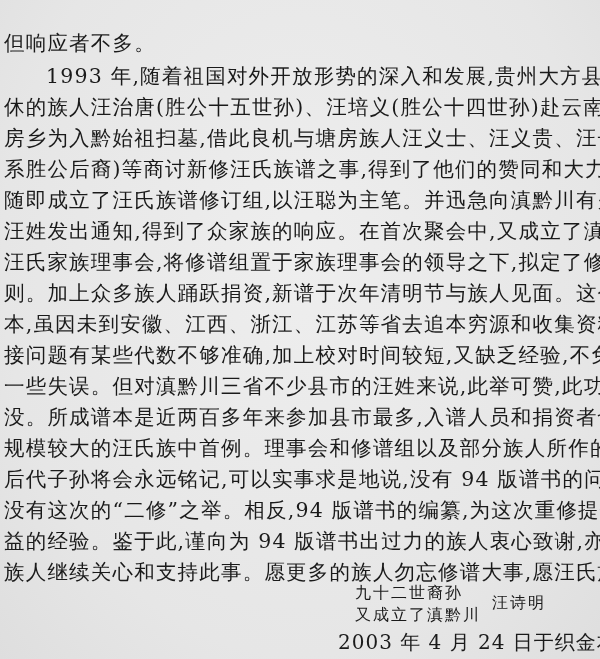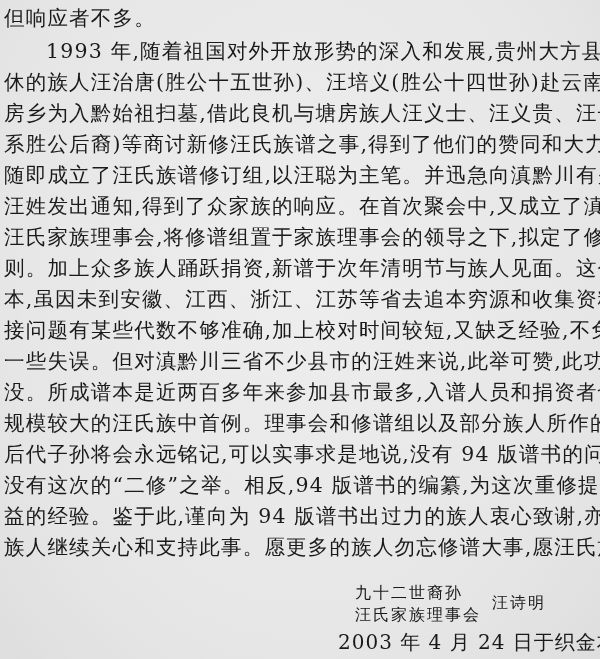--- a/index.html
+++ b/index.html
@@ -10,21 +10,21 @@
     color: #1a1a1a;
     position: relative;
   }
   .page {
     position: absolute; left: 0; top: 0; width: 600px; height: 659px;
     background: radial-gradient(ellipse at 50% 40%, #eeeeee 0%, #e6e6e6 70%, #dedede 100%);
   }
   .line {
     position: absolute; left: 4px; width: 592px;
     font-size: 20.5px; line-height: 33px; height: 33px;
-    white-space: nowrap; letter-spacing: 1.2px;
+    white-space: nowrap; letter-spacing: 1.2px; margin-top: 25px;
   }
   .justify { text-align: justify; text-align-last: justify; }
   .indent { padding-left: 42px; width: 550px; }
   .sig {
     position: absolute; font-size: 16px; line-height: 22px; white-space: nowrap; letter-spacing: 2px;
   }
   .date {
     position: absolute; font-size: 20px; white-space: nowrap; letter-spacing: 1px;
   }
 </style>
@@ -45,16 +45,16 @@
   <div class="line justify" style="top:314px;">接问题有某些代数不够准确,加上校对时间较短,又缺乏经验,不免存在</div>
   <div class="line justify" style="top:345px;">一些失误。但对滇黔川三省不少县市的汪姓来说,此举可赞,此功不可</div>
   <div class="line justify" style="top:376px;">没。所成谱本是近两百多年来参加县市最多,入谱人员和捐资者也多,</div>
   <div class="line justify" style="top:407px;">规模较大的汪氏族中首例。理事会和修谱组以及部分族人所作的贡献,</div>
   <div class="line justify" style="top:438px;">后代子孙将会永远铭记,可以实事求是地说,没有 94 版谱书的问世,就</div>
   <div class="line justify" style="top:469px;">没有这次的“二修”之举。相反,94 版谱书的编纂,为这次重修提供了有</div>
   <div class="line justify" style="top:500px;">益的经验。鉴于此,谨向为 94 版谱书出过力的族人衷心致谢,亦望我氏</div>
   <div class="line justify" style="top:531px;">族人继续关心和支持此事。愿更多的族人勿忘修谱大事,愿汪氏族谱越</div>
 
   <div class="sig" style="left:355px; top:582px;">九十二世裔孙</div>
-  <div class="sig" style="left:355px; top:604px;">汪氏家族理事会</div>
+  <div class="sig" style="left:355px; top:604px;">又成立了滇黔川</div>
   <div class="sig" style="left:492px; top:592px;">汪诗明</div>
   <div class="date" style="left:338px; top:629px;">2003 年 4 月 24 日于织金本宅</div>
 </div>
 
 </body></html>

